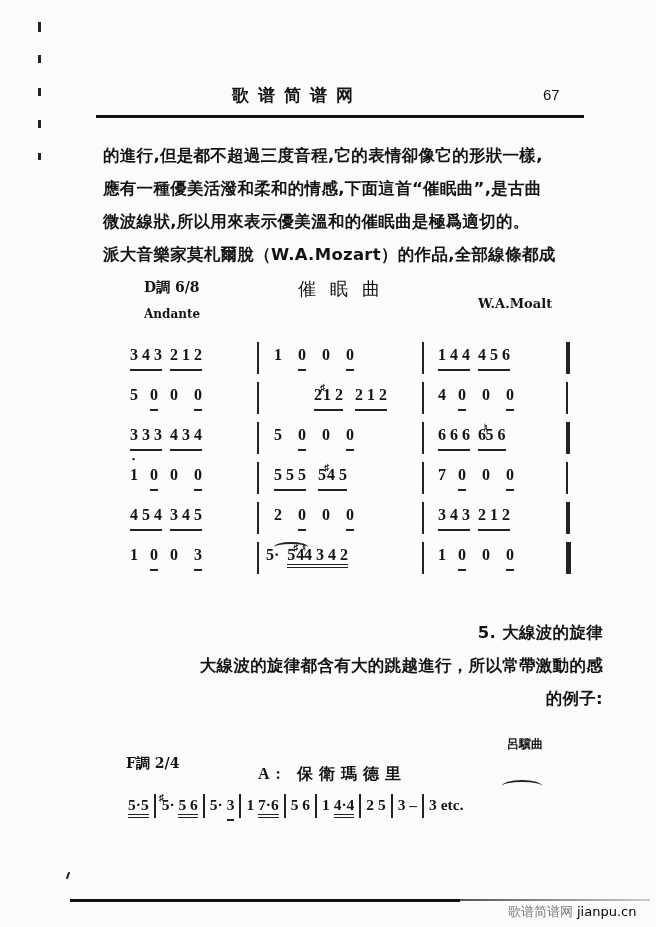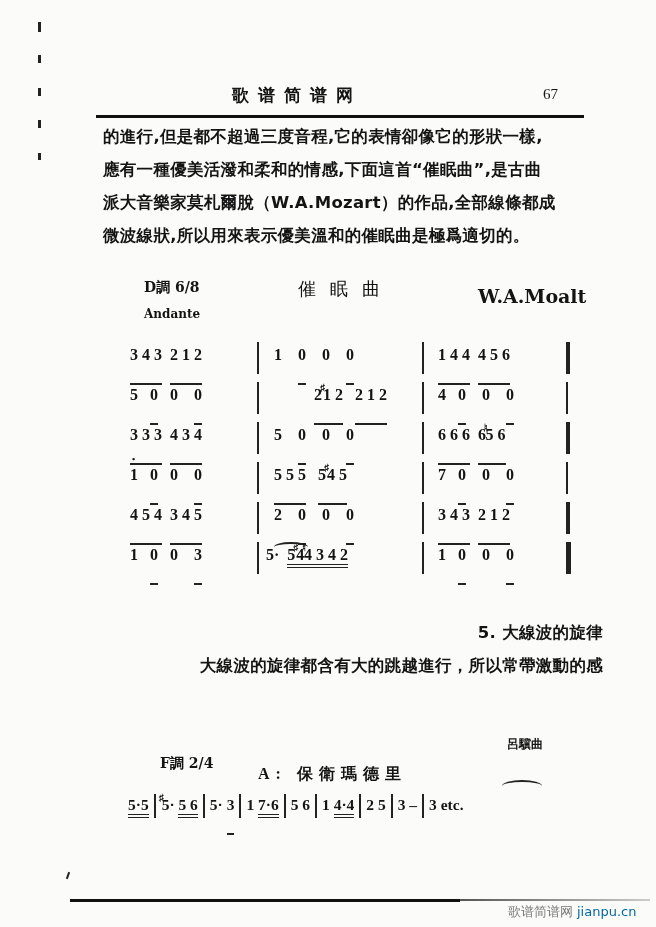--- a/index.html
+++ b/index.html
@@ -4,68 +4,68 @@
 <style>
   html, body { margin:0; padding:0; }
   body {
     width:656px; height:927px; position:relative; overflow:hidden;
     background:#fbfbf9; color:#141414;
     font-family:"DejaVu Serif", "Liberation Serif", serif;
   }
   .abs { position:absolute; }
   .edge-mark { position:absolute; left:38px; width:3px; background:#222; }
   .header-title { left:232px; top:84px; font-size:17px; letter-spacing:9px; font-weight:bold; font-family:"DejaVu Sans", sans-serif; }
-  .page-num { left:543px; top:86px; font-size:15px; font-family:Liberation Serif, serif; }
+  .page-num { left:543px; top:86px; font-size:15px; font-family:Liberation Sans, sans-serif; }
   .header-rule { left:96px; top:115px; width:488px; height:3px; background:#111; }
   .para { left:103px; width:500px; font-size:16.5px; line-height:33px; font-weight:bold; letter-spacing:0.3px; font-family:"DejaVu Sans", sans-serif; }
   .para p { margin:0; white-space:nowrap; }
   .indent { padding-left:42px; }
   .meta { font-size:14px; font-weight:bold; }
   .song-title { font-size:18px; letter-spacing:14px; font-family:"DejaVu Sans", sans-serif; }
   .score { left:126px; top:338px; width:460px; }
   .srow { position:relative; height:40px; }
   .bar { position:absolute; top:4px; width:2px; height:32px; background:#222; }
   .bar.final { width:4px; }
   .cell { position:absolute; top:8px; font-size:16px; font-weight:bold; font-family:"Liberation Serif", serif; white-space:pre; }
-  .ul { border-bottom:2px solid #222; padding-bottom:20px; }
+  .ul { border-bottom:2px solid #222; padding-bottom:6px; }
   .ul2 { border-bottom:4px double #222; padding-bottom:1px; }
   .acc { position:relative; font-size:10px; top:-9px; margin:0 -2px; }
   .dot-above { position:relative; }
   .dot-above::before { content:"•"; position:absolute; top:-12px; left:2px; font-size:9px; }
   .melody { left:128px; top:794px; font-size:15.5px; font-weight:bold; font-family:"Liberation Serif", serif; white-space:nowrap; }
   .melody .sep { display:inline-block; width:2px; height:24px; background:#222; vertical-align:middle; margin:0 5px; }
   .slur { position:absolute; border-top:2px solid #222; border-radius:50% 50% 0 0; }
   .bottom-rule { left:70px; top:899px; width:390px; height:3px; background:#111; }
   .bottom-rule-fade { left:460px; top:899px; width:190px; height:2px; background:linear-gradient(90deg,#555,#ccc); }
   .watermark { left:508px; top:903px; font-size:13px; color:#7a7a7a; font-family:"DejaVu Sans", sans-serif; }
-  .watermark .site { color:#0369a1; margin-left:4px; }
+  .watermark .site { color:#000000; margin-left:4px; }
 </style>
 </head>
 <body>
 
 <div class="edge-mark" style="top:22px;height:10px;"></div>
 <div class="edge-mark" style="top:55px;height:8px;"></div>
 <div class="edge-mark" style="top:88px;height:8px;"></div>
 <div class="edge-mark" style="top:120px;height:8px;"></div>
 <div class="edge-mark" style="top:153px;height:7px;"></div>
 
 <div class="abs header-title">歌谱简谱网</div>
 <div class="abs page-num">67</div>
 <div class="abs header-rule"></div>
 
-<div class="abs para" style="top:120px;">
+<div class="abs para" style="top:139px;">
   <p>的進行,但是都不超過三度音程,它的表情卻像它的形狀一樣,</p>
   <p>應有一種優美活潑和柔和的情感,下面這首“催眠曲”,是古曲</p>
+  <p>微波線狀,所以用來表示優美溫和的催眠曲是極爲適切的。</p>
   <p>派大音樂家莫札爾脫（W.A.Mozart）的作品,全部線條都成</p>
-  <p>微波線狀,所以用來表示優美溫和的催眠曲是極爲適切的。</p>
 </div>
 
 <div class="abs meta" style="left:144px;top:279px;">D調  6/8</div>
 <div class="abs song-title" style="left:298px;top:277px;">催眠曲</div>
-<div class="abs meta" style="left:478px;top:285px;font-size:19px;">W.A.Moalt</div>
+<div class="abs meta" style="left:478px;top:296px;font-size:13px;">W.A.Moalt</div>
 <div class="abs meta" style="left:144px;top:307px;font-size:12px;">Andante</div>
 
 <div class="abs score">
 
   <div class="srow">
     <span class="cell" style="left:4px;"><span class="ul">3 4 3</span>  <span class="ul">2 1 2</span></span>
     <div class="bar" style="left:131px;"></div>
     <span class="cell" style="left:148px;">1    <span class="ul">0</span>    0    <span class="ul">0</span></span>
     <div class="bar" style="left:296px;"></div>
     <span class="cell" style="left:312px;"><span class="ul">1 4 4</span>  <span class="ul">4 5 6</span></span>
@@ -115,25 +115,26 @@
     <span class="cell" style="left:140px;">5·  <span class="ul2">5<span class="acc">♯</span>4<span class="acc">♮</span>4 3 4 2</span></span>
     <div class="bar" style="left:296px;"></div>
     <span class="cell" style="left:312px;">1   <span class="ul">0</span>    0    <span class="ul">0</span></span>
     <div class="bar final" style="left:440px;width:5px;"></div>
   </div>
 </div>
 
 <div class="abs para" style="top:616px;text-align:right;">
   <p class="indent">5.  大線波的旋律</p>
   <p class="indent">大線波的旋律都含有大的跳越進行，所以常帶激動的感</p>
+  <p>的例子:</p>
 </div>
 
 <div class="abs song-title" style="left:258px;top:764px;font-size:16px;letter-spacing:6px;font-weight:bold;font-family:Liberation Serif, serif;">A: 保衛瑪德里</div>
 <div class="abs meta" style="left:507px;top:736px;font-size:12px;font-family:'DejaVu Sans',sans-serif;">呂驥曲</div>
-<div class="abs meta" style="left:160px;top:755px;">F調  2/4</div>
+<div class="abs meta" style="left:126px;top:755px;">F調  2/4</div>
 
 <div class="abs melody">
   <span class="ul2">5·5</span><span class="sep"></span><span><span class="acc">♯</span>5·  <span class="ul2">5 6</span></span><span class="sep"></span><span>5·  <span class="ul">3</span></span><span class="sep"></span><span>1 <span class="ul2">7·6</span></span><span class="sep"></span><span>5   6</span><span class="sep"></span><span>1 <span class="ul2">4·4</span></span><span class="sep"></span><span>2 5</span><span class="sep"></span><span>3  –</span><span class="sep"></span><span>3 </span><span>etc.</span>
 </div>
 <span class="slur" style="left:502px;top:780px;width:40px;height:10px;"></span>
 
 <div class="abs" style="left:67px;top:872px;width:2px;height:7px;background:#222;transform:rotate(20deg);"></div>
 
 <div class="abs bottom-rule"></div>
 <div class="abs bottom-rule-fade"></div>

